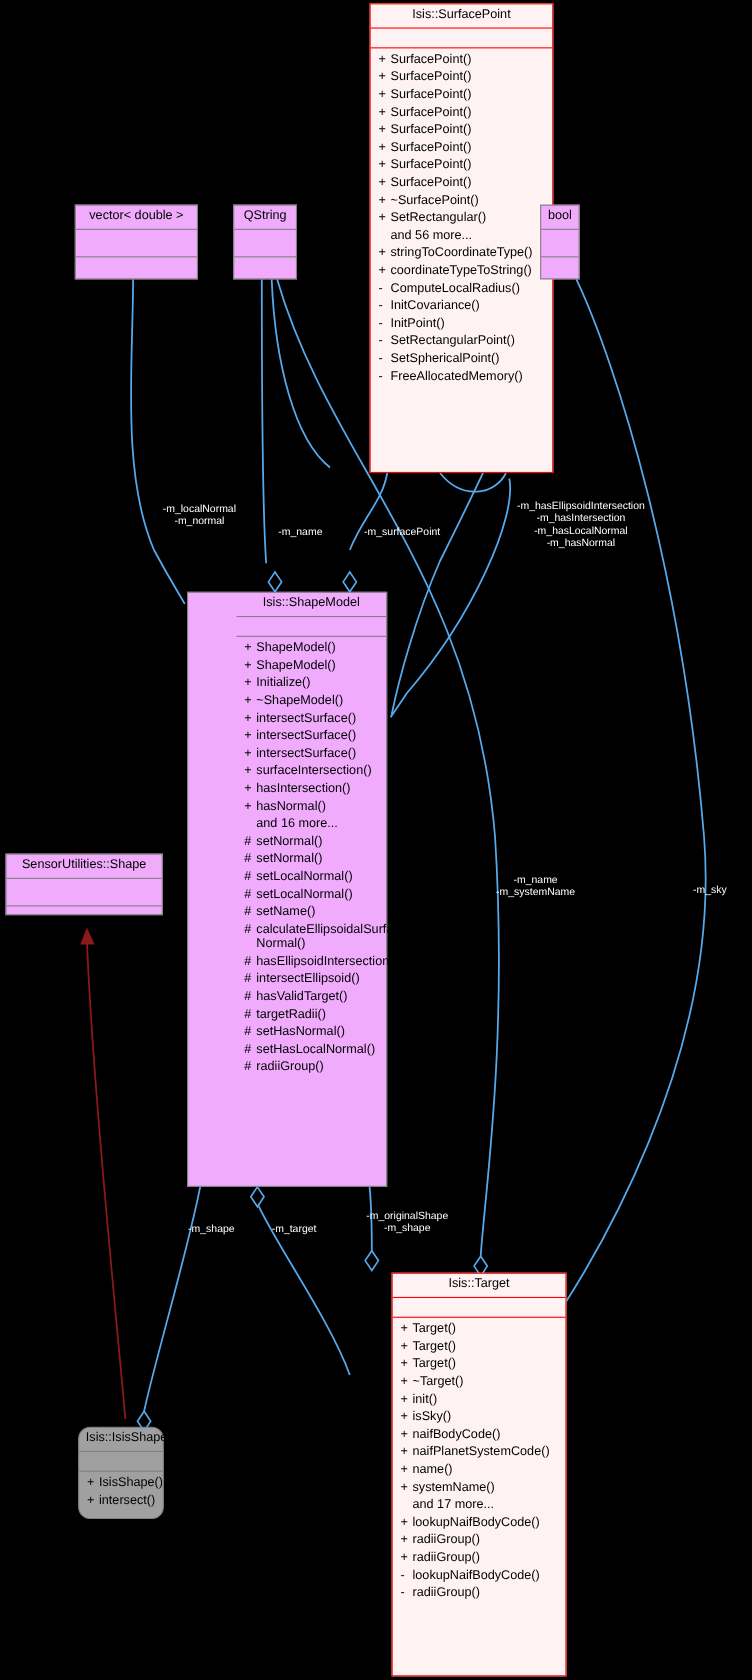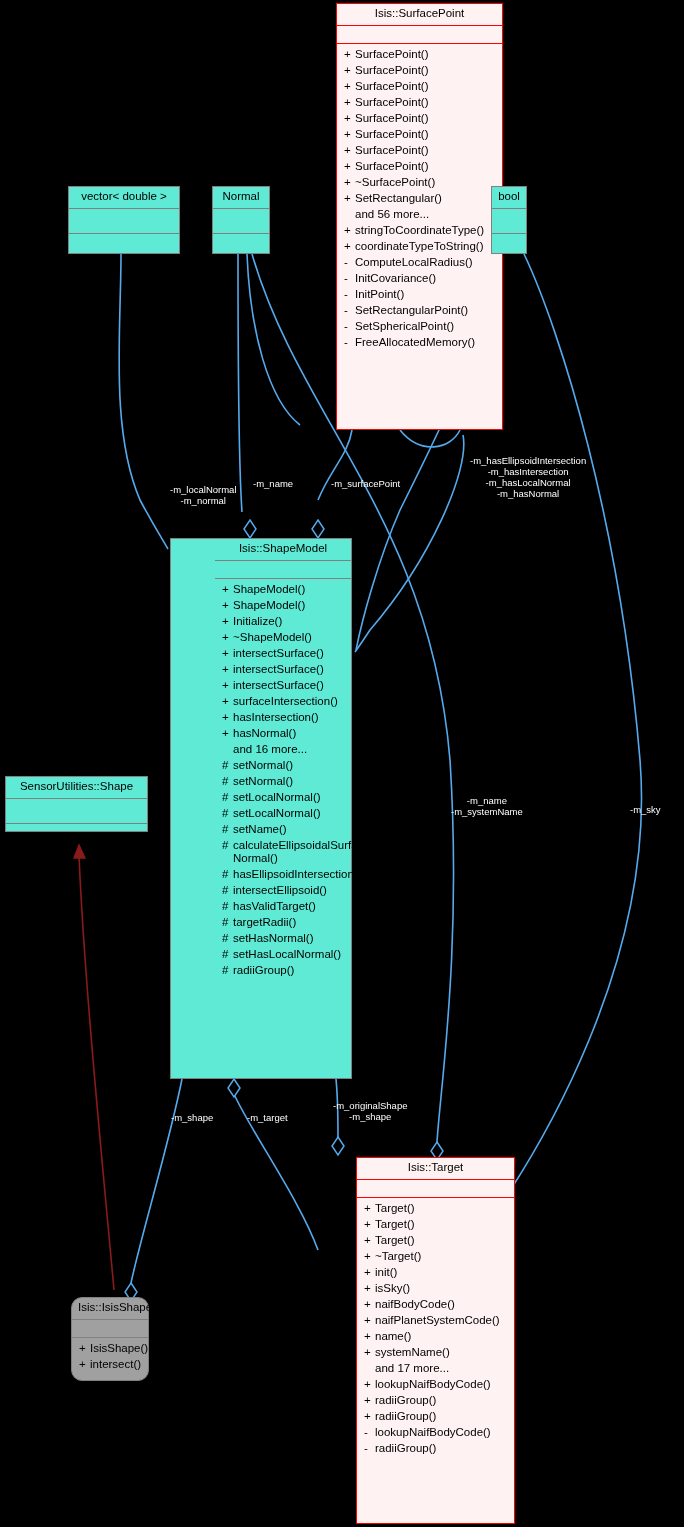--- a/index.html
+++ b/index.html
@@ -20,21 +20,21 @@
     left: 0;
     top: 0;
     width: 684px;
     height: 1527px;
     pointer-events: none;
   }
   .uml-box {
     position: absolute;
     box-sizing: border-box;
     border: 1px solid #808080;
-    background: #5eead4;
+    background: #f0abfc;
     font-size: 11.5px;
     line-height: 1.0;
     color: #000000;
   }
   .uml-box.red {
     border: 1px solid #ff0000;
     background: #fff2f2;
     margin-left: 40px;
   }
   .uml-box.gray {
@@ -171,21 +171,21 @@
         </div>
       </div>
       <div class="uml-box" style="left: 68px; top: 186px; width: 112px; height: 68px;">
         <div class="uml-title">vector&lt; double &gt;</div>
         <div class="uml-sep"></div>
         <div class="uml-attrs tall"></div>
         <div class="uml-sep"></div>
         <div class="uml-ops"></div>
       </div>
       <div class="uml-box" style="left: 212px; top: 186px; width: 58px; height: 68px;">
-        <div class="uml-title">Normal</div>
+        <div class="uml-title">QString</div>
         <div class="uml-sep"></div>
         <div class="uml-attrs tall"></div>
         <div class="uml-sep"></div>
         <div class="uml-ops"></div>
       </div>
       <div class="uml-box" style="left: 491px; top: 186px; width: 36px; height: 68px;">
         <div class="uml-title">bool</div>
         <div class="uml-sep"></div>
         <div class="uml-attrs tall"></div>
         <div class="uml-sep"></div>
@@ -260,21 +260,21 @@
         <div class="uml-sep"></div>
         <div class="uml-attrs"></div>
         <div class="uml-sep"></div>
         <div class="uml-ops">
           <div class="uml-row"><span class="vis">+</span><span class="nm">IsisShape()</span></div>
           <div class="uml-row"><span class="vis">+</span><span class="nm">intersect()</span></div>
         </div>
       </div>
     </div>
   <div id="labels">
-      <div class="edge-label" style="left: 148px; top: 484px; margin-left: 22px;">-m_localNormal
+      <div class="edge-label" style="left: 148px; top: 457px;">-m_localNormal
 -m_normal</div>
       <div class="edge-label" style="left: 253px; top: 478px;">-m_name</div>
       <div class="edge-label" style="left: 331px; top: 478px;">-m_surfacePoint</div>
       <div class="edge-label" style="left: 470px; top: 455px;">-m_hasEllipsoidIntersection
 -m_hasIntersection
 -m_hasLocalNormal
 -m_hasNormal</div>
       <div class="edge-label" style="left: 451px; top: 795px;">-m_name
 -m_systemName</div>
       <div class="edge-label" style="left: 630px; top: 804px;">-m_sky</div>

